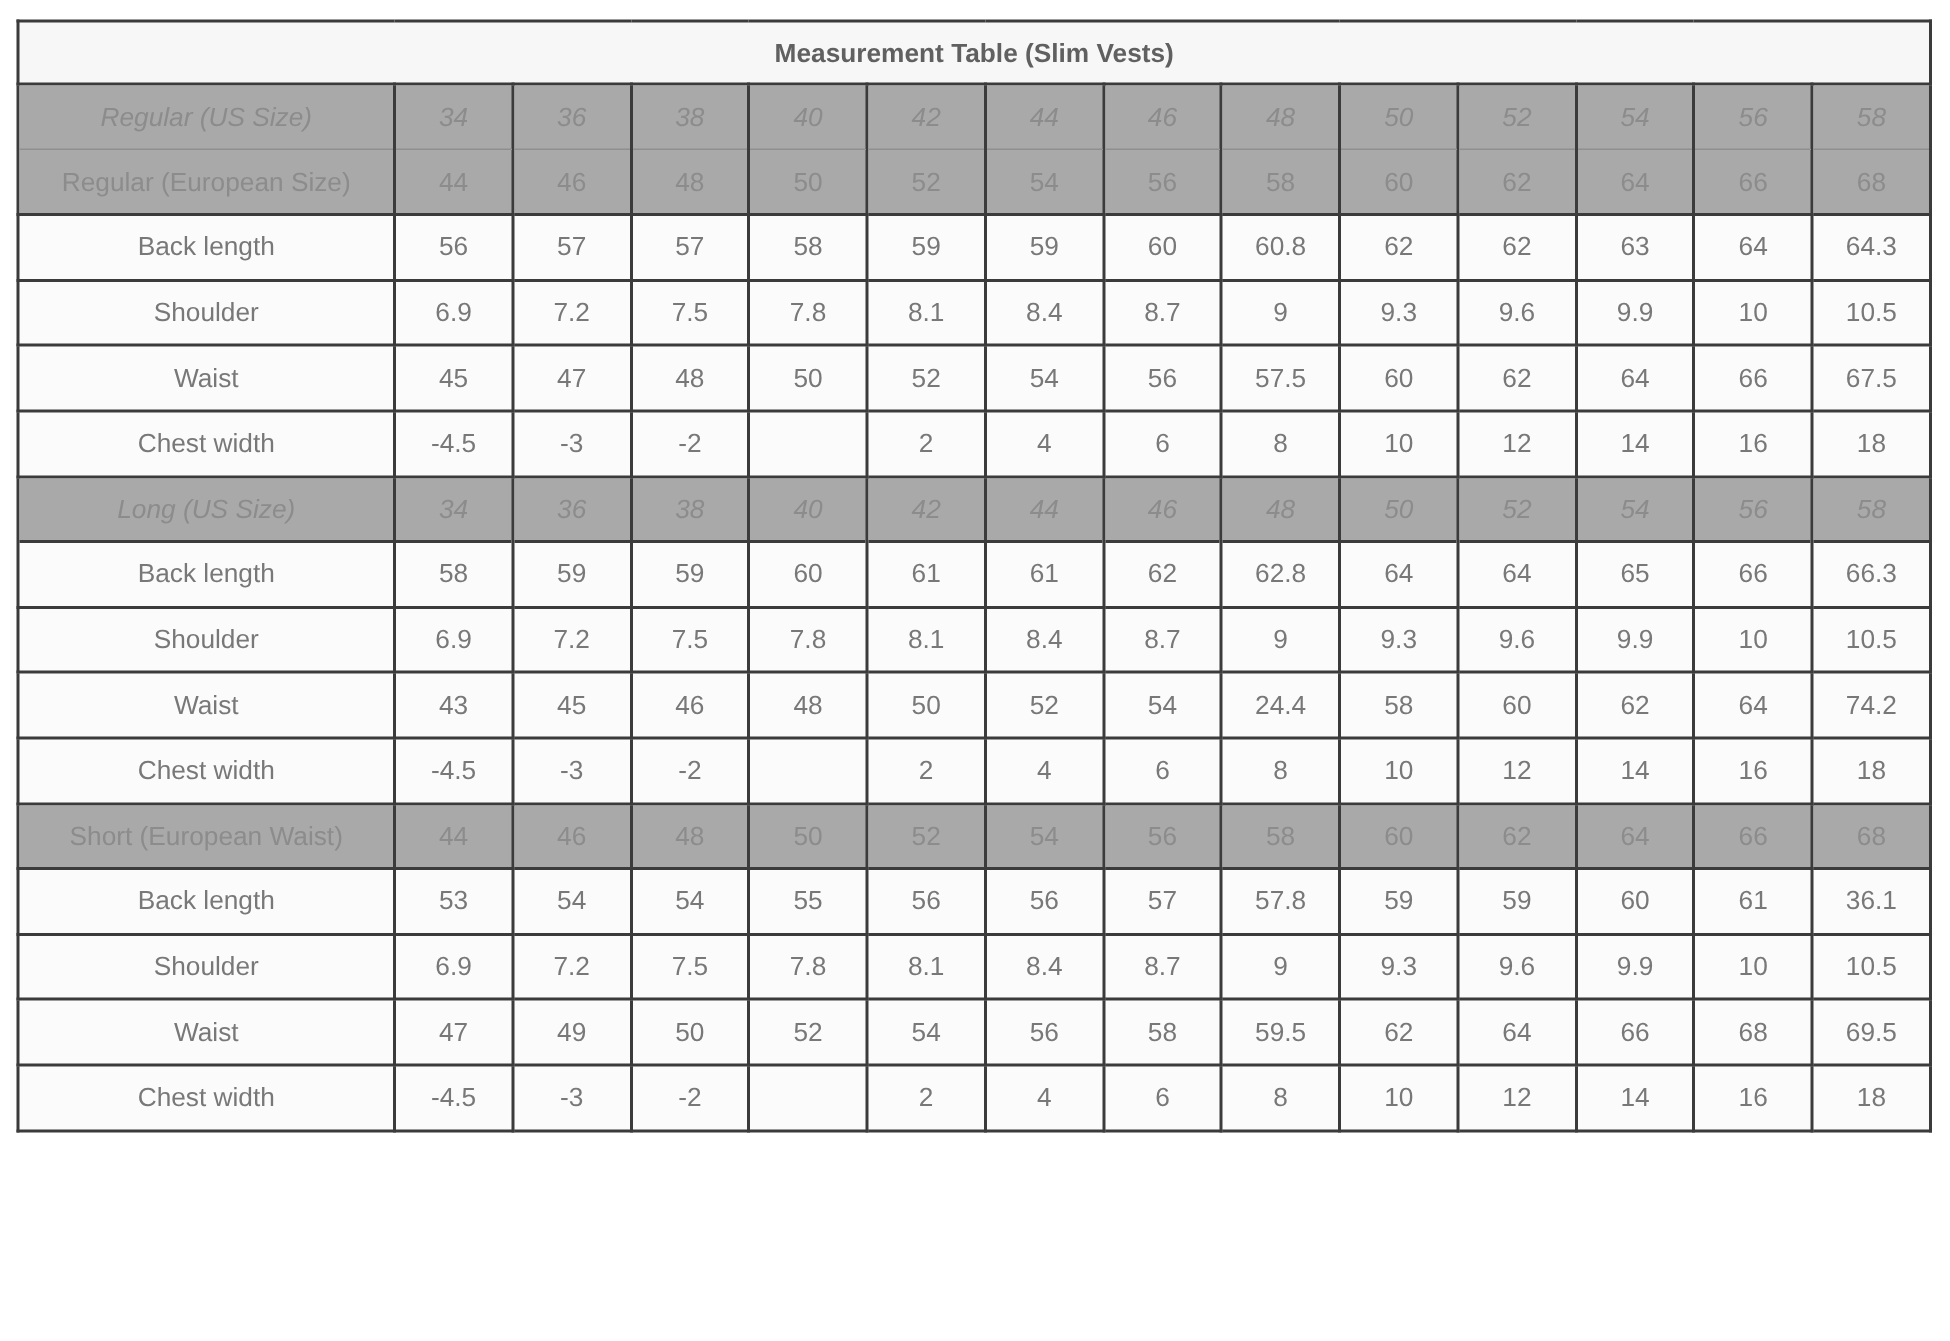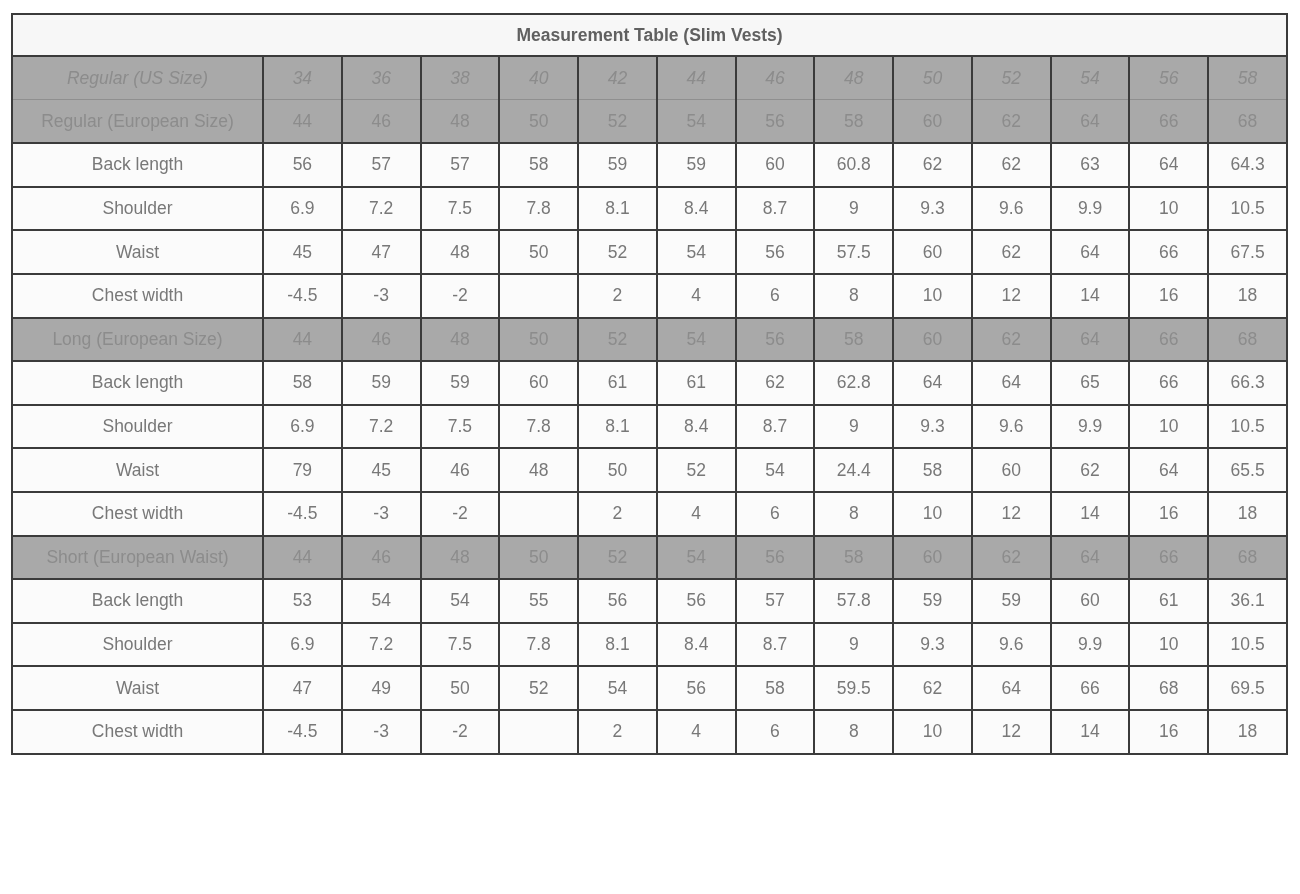--- a/index.html
+++ b/index.html
@@ -178,35 +178,35 @@
           <td>2</td>
           <td>4</td>
           <td>6</td>
           <td>8</td>
           <td>10</td>
           <td>12</td>
           <td>14</td>
           <td>16</td>
           <td>18</td>
         </tr>
-        <tr class="size-row size-b">
-          <td>Long (European Size)</td>
+        <tr class="size-row size-a">
+          <td>Long (US Size)</td>
+          <td>34</td>
+          <td>36</td>
+          <td>38</td>
+          <td>40</td>
+          <td>42</td>
           <td>44</td>
           <td>46</td>
           <td>48</td>
           <td>50</td>
           <td>52</td>
           <td>54</td>
           <td>56</td>
           <td>58</td>
-          <td>60</td>
-          <td>62</td>
-          <td>64</td>
-          <td>66</td>
-          <td>68</td>
         </tr>
         <tr class="measure-row">
           <td>Back length</td>
           <td>58</td>
           <td>59</td>
           <td>59</td>
           <td>60</td>
           <td>61</td>
           <td>61</td>
           <td>62</td>
@@ -228,33 +228,33 @@
           <td>8.7</td>
           <td>9</td>
           <td>9.3</td>
           <td>9.6</td>
           <td>9.9</td>
           <td>10</td>
           <td>10.5</td>
         </tr>
         <tr class="measure-row">
           <td>Waist</td>
-          <td>79</td>
+          <td>43</td>
           <td>45</td>
           <td>46</td>
           <td>48</td>
           <td>50</td>
           <td>52</td>
           <td>54</td>
           <td>24.4</td>
           <td>58</td>
           <td>60</td>
           <td>62</td>
           <td>64</td>
-          <td>65.5</td>
+          <td>74.2</td>
         </tr>
         <tr class="measure-row">
           <td>Chest width</td>
           <td>-4.5</td>
           <td>-3</td>
           <td>-2</td>
           <td></td>
           <td>2</td>
           <td>4</td>
           <td>6</td>

